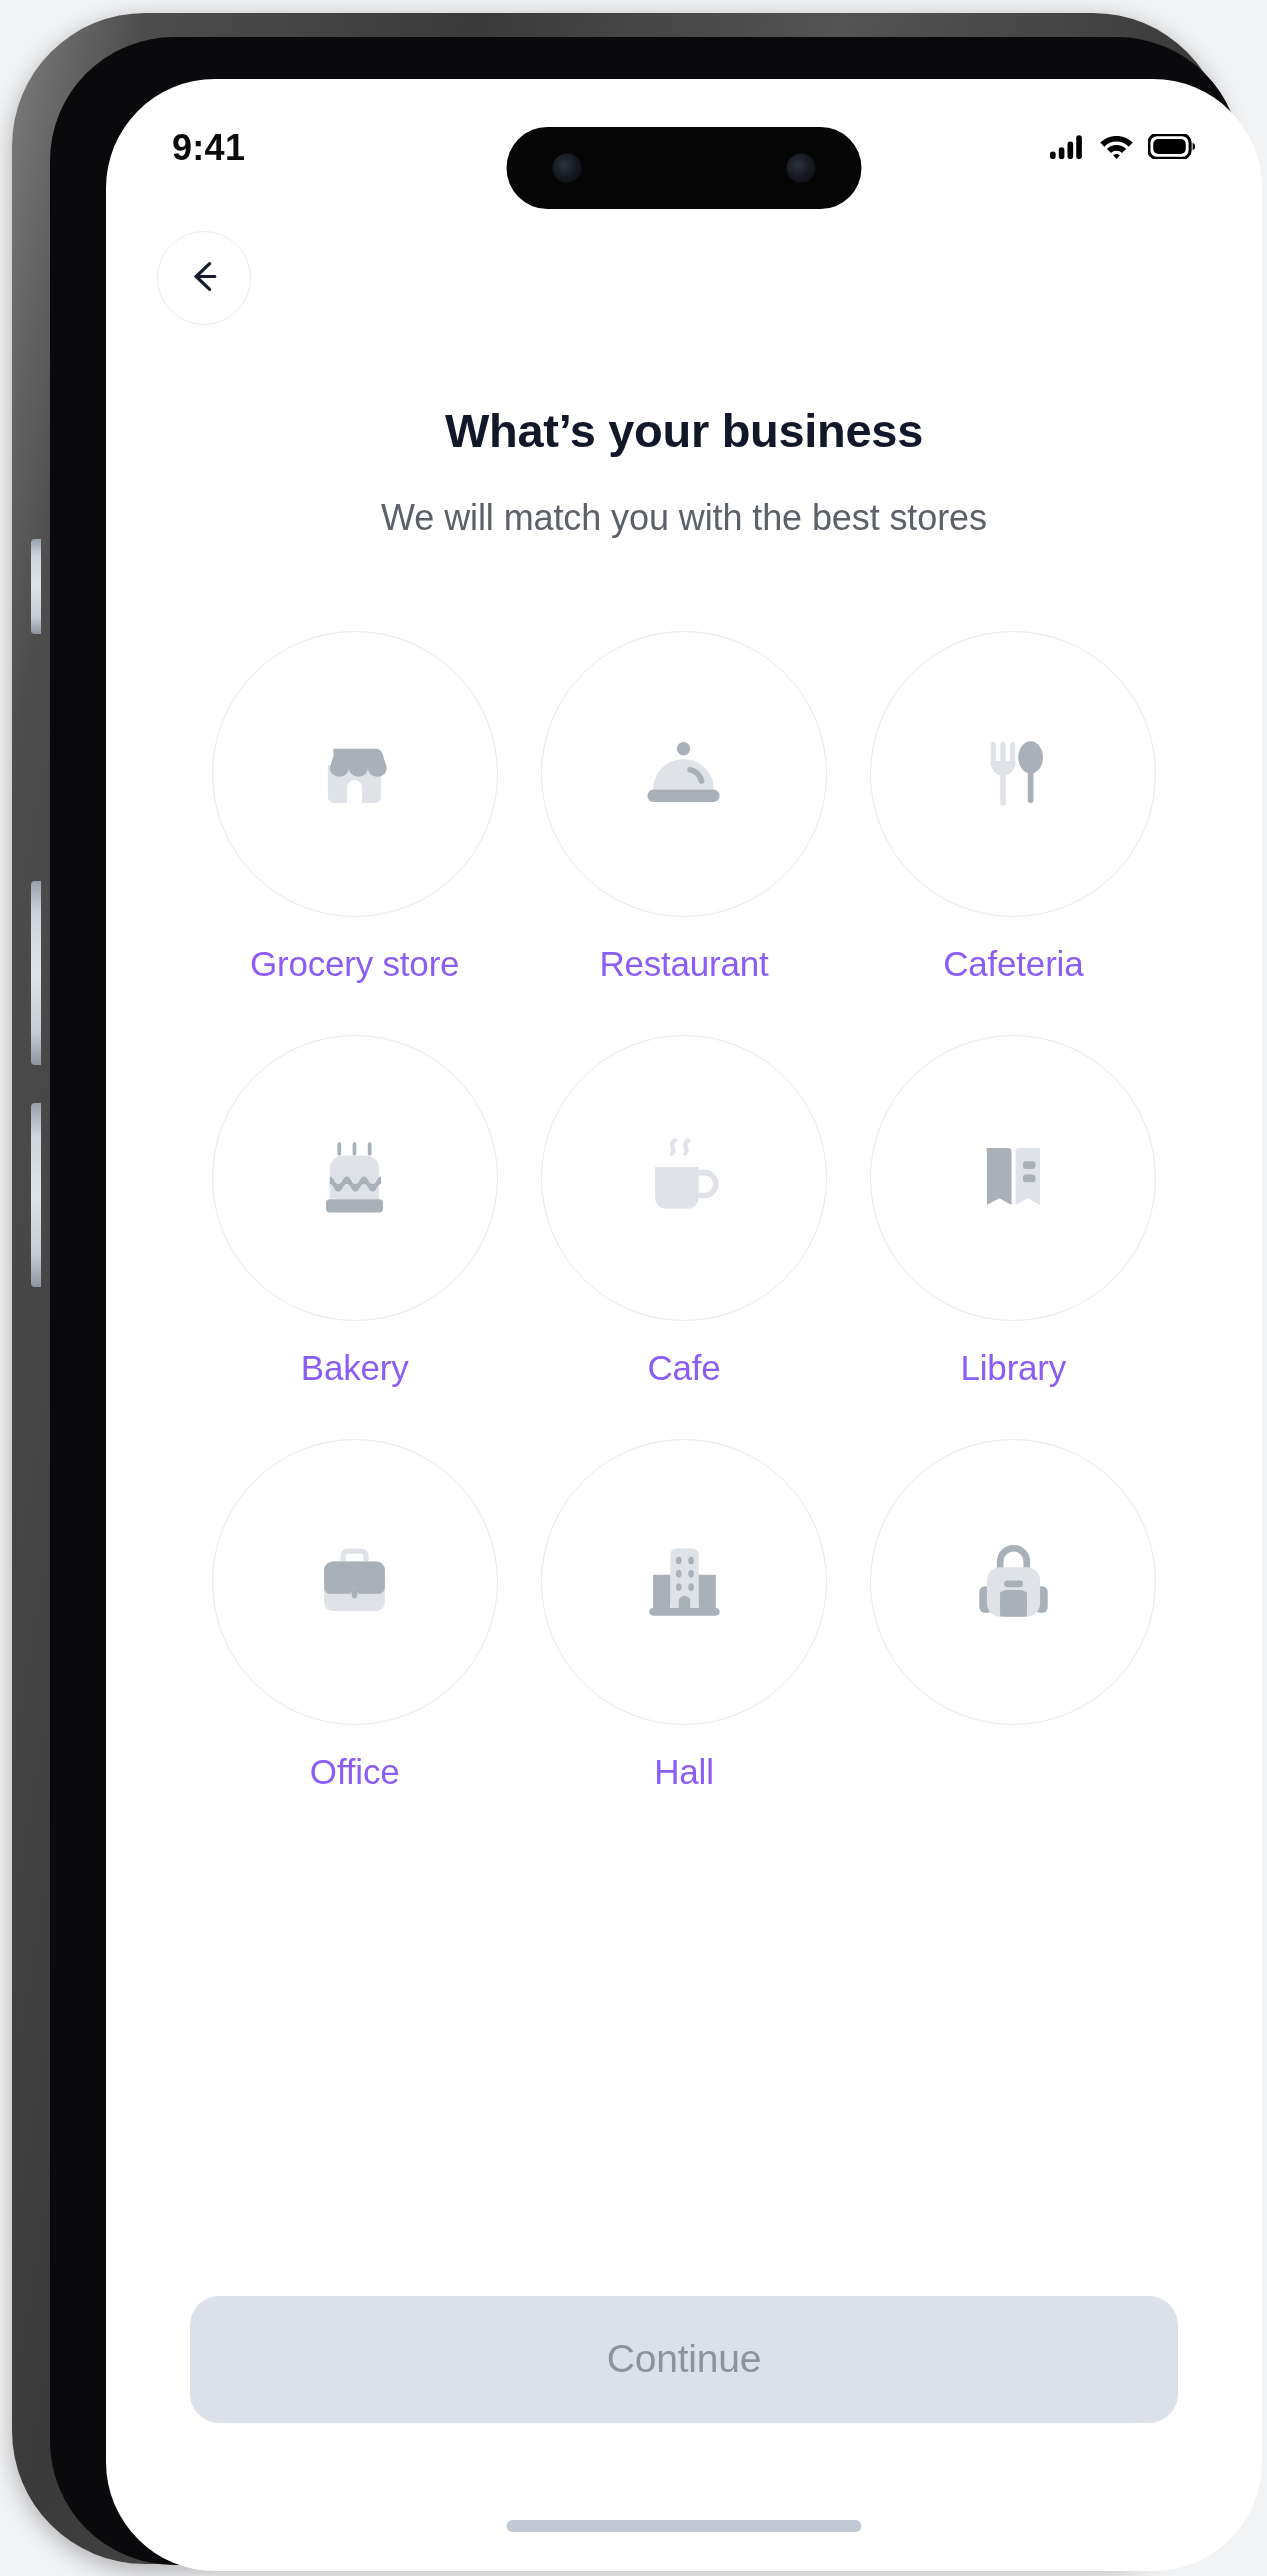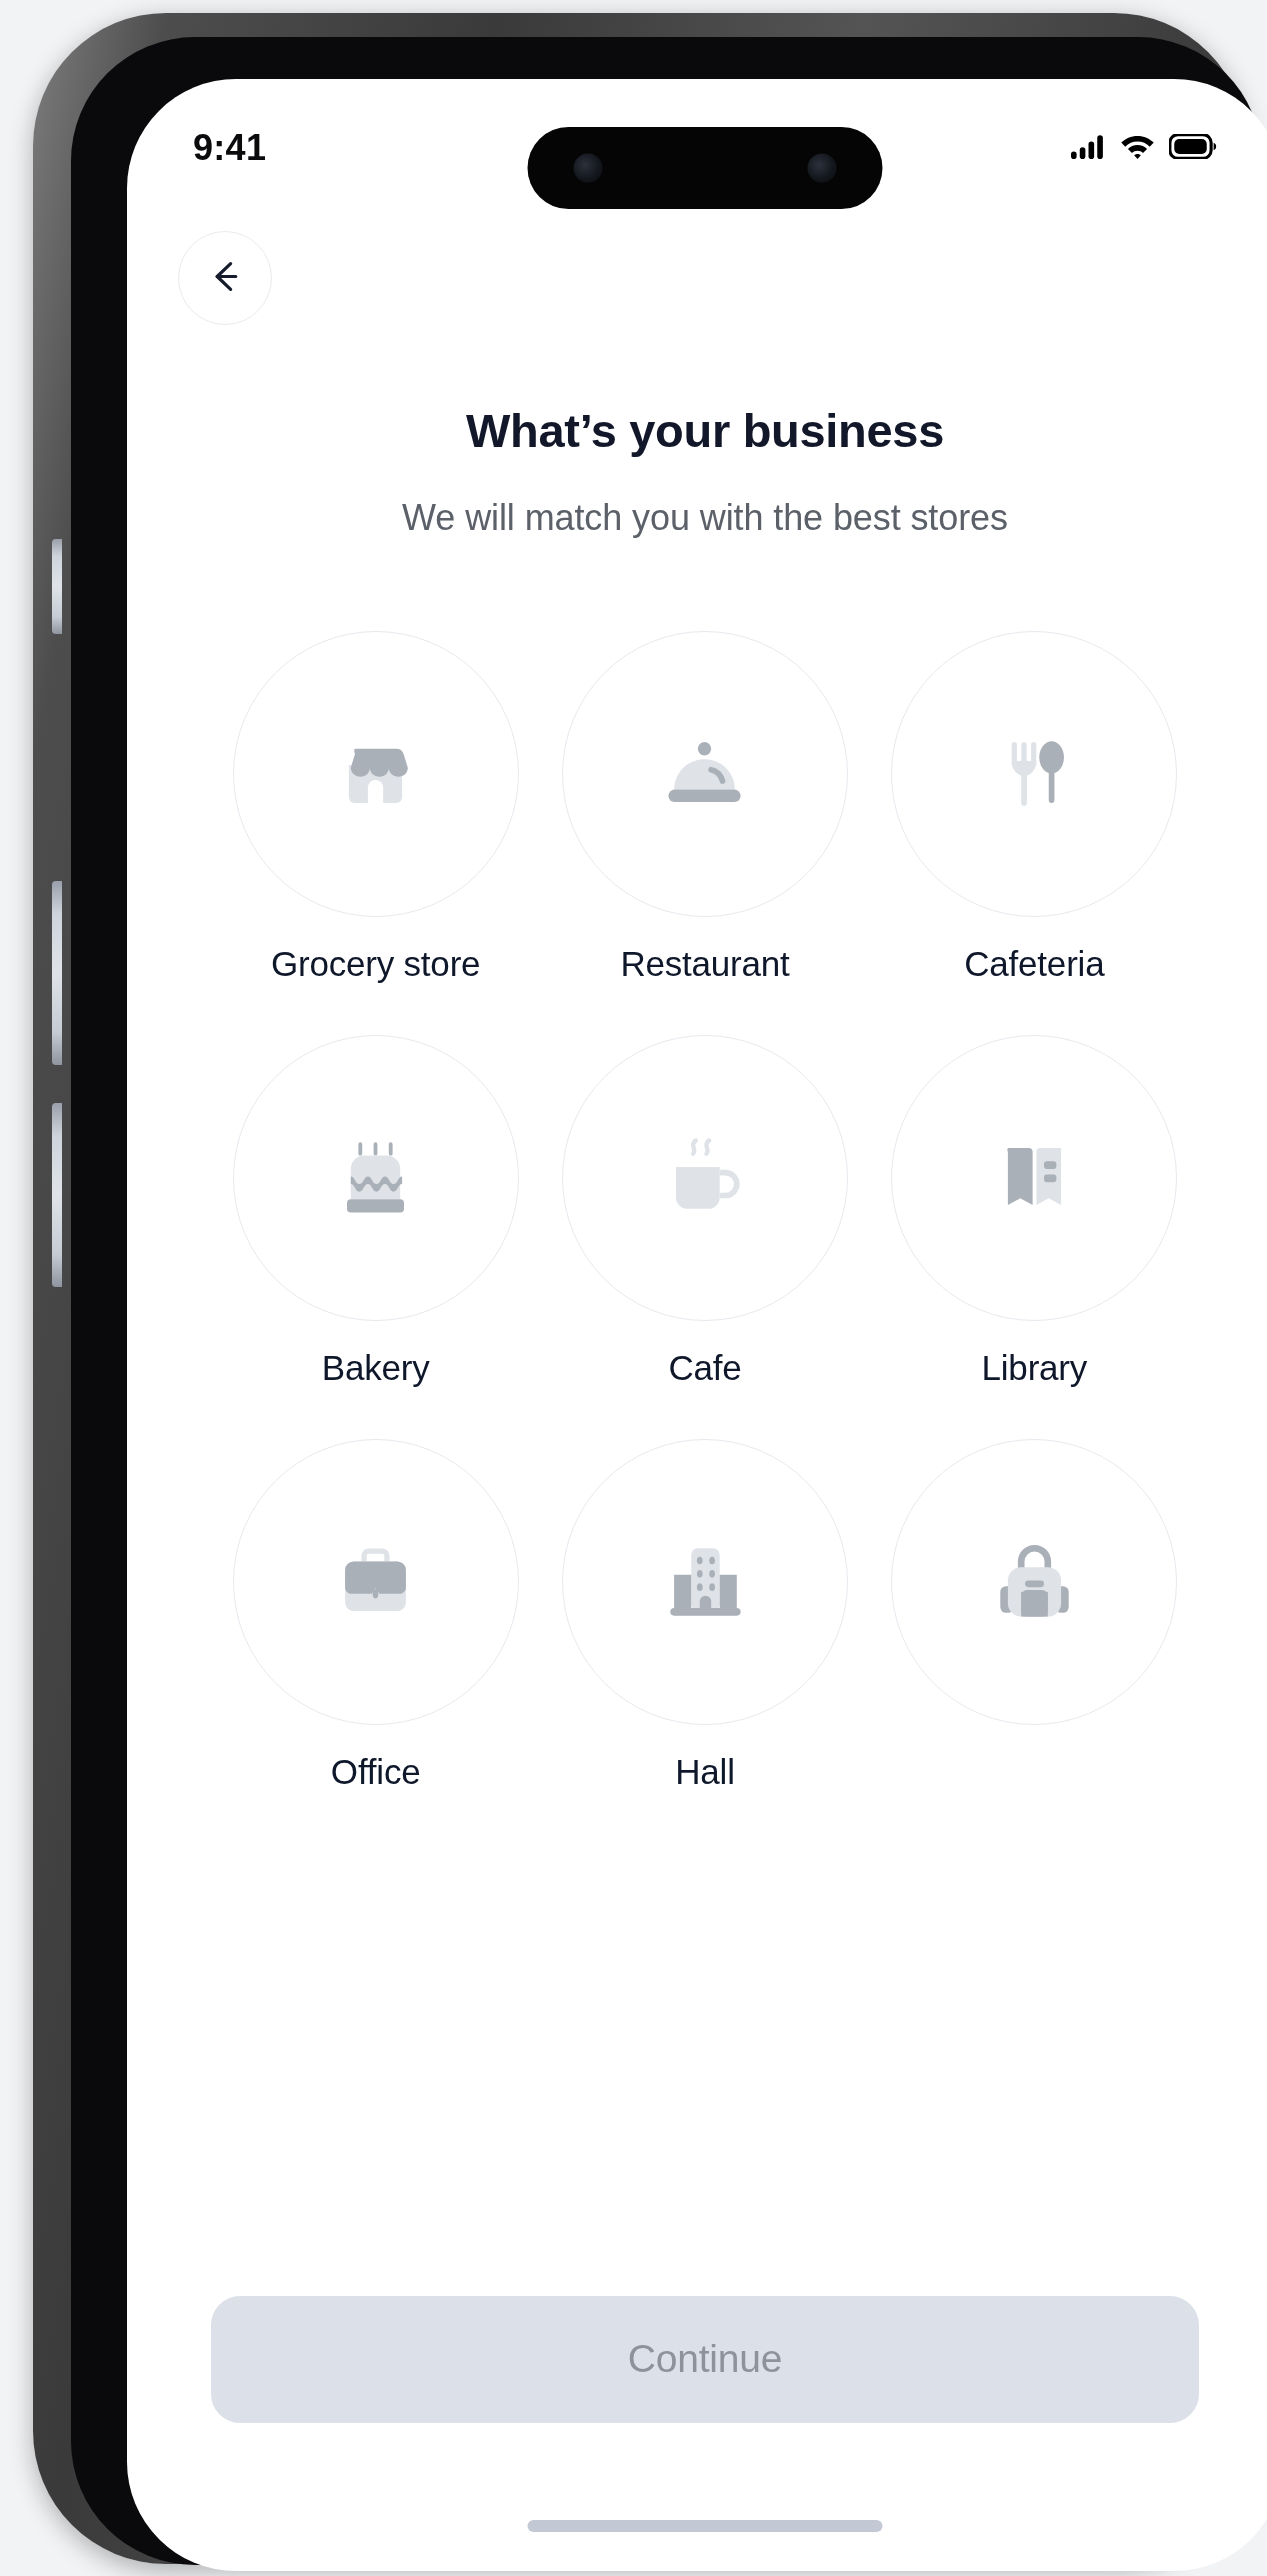--- a/index.html
+++ b/index.html
@@ -11,21 +11,21 @@
     width: 1267px;
     height: 2576px;
     font-family: "Liberation Sans", sans-serif;
     overflow: hidden;
     position: relative;
   }
 
   
   #phone-frame {
     position: absolute;
-    left: 33px;
+    left: 12px;
     top: 12.7px;
     width: 1214px;
     height: 2551px;
     border-radius: 133px;
     background: linear-gradient(100deg,#7d7d7d 0%,#4d4d4d 8%,#3a3a3a 28%,#545454 50%,#3b3b3b 72%,#5a5a5a 92%,#8a8a8a 100%);
     box-shadow: 0 6.3px 25px rgba(0,0,0,0.28);
   }
   #phone-bezel {
     position: absolute;
     left: 38px;
@@ -176,21 +176,21 @@
     background: #ffffff;
     display: flex;
     align-items: center;
     justify-content: center;
     box-sizing: border-box;
   }
   .business-label {
     margin-top: 27px;
     font-size: 35px;
     font-weight: 400;
-    color: #0f172a;
+    color: #8b5cf6;
     letter-spacing: -0.2px;
   }
 
   
   #continue-button {
     position: absolute;
     left: 84px;
     top: 2217px;
     width: 988px;
     height: 127px;

